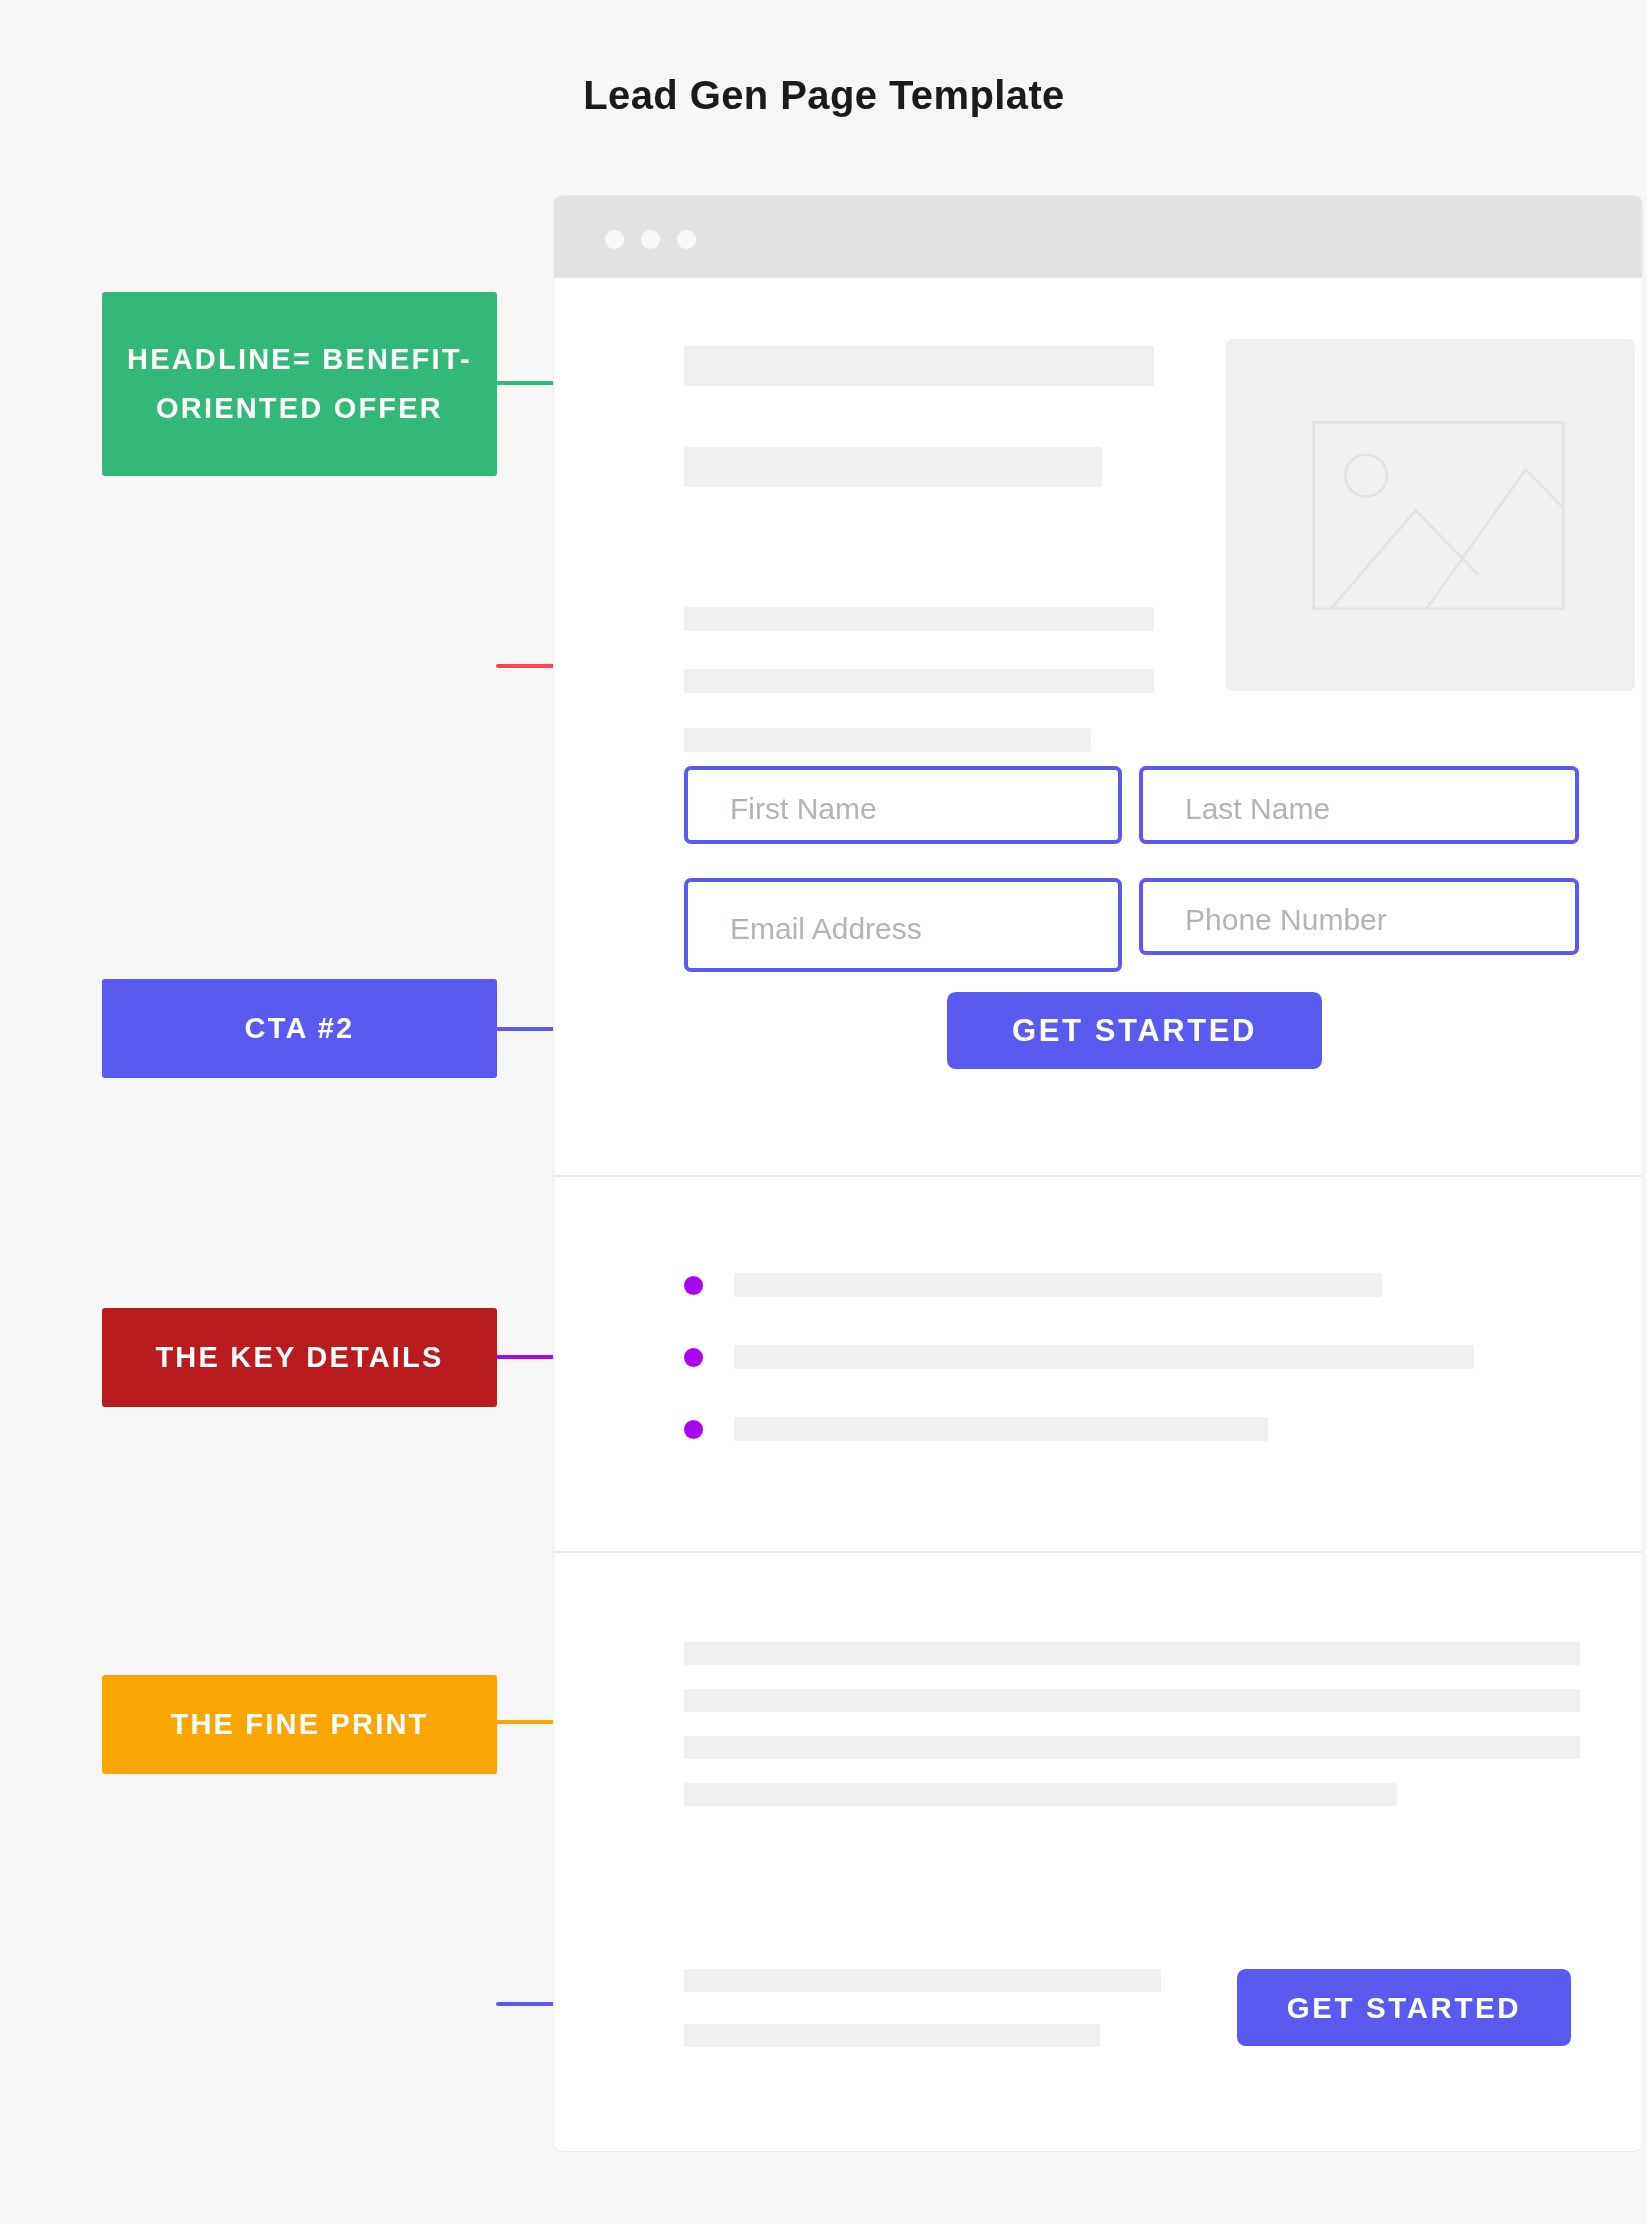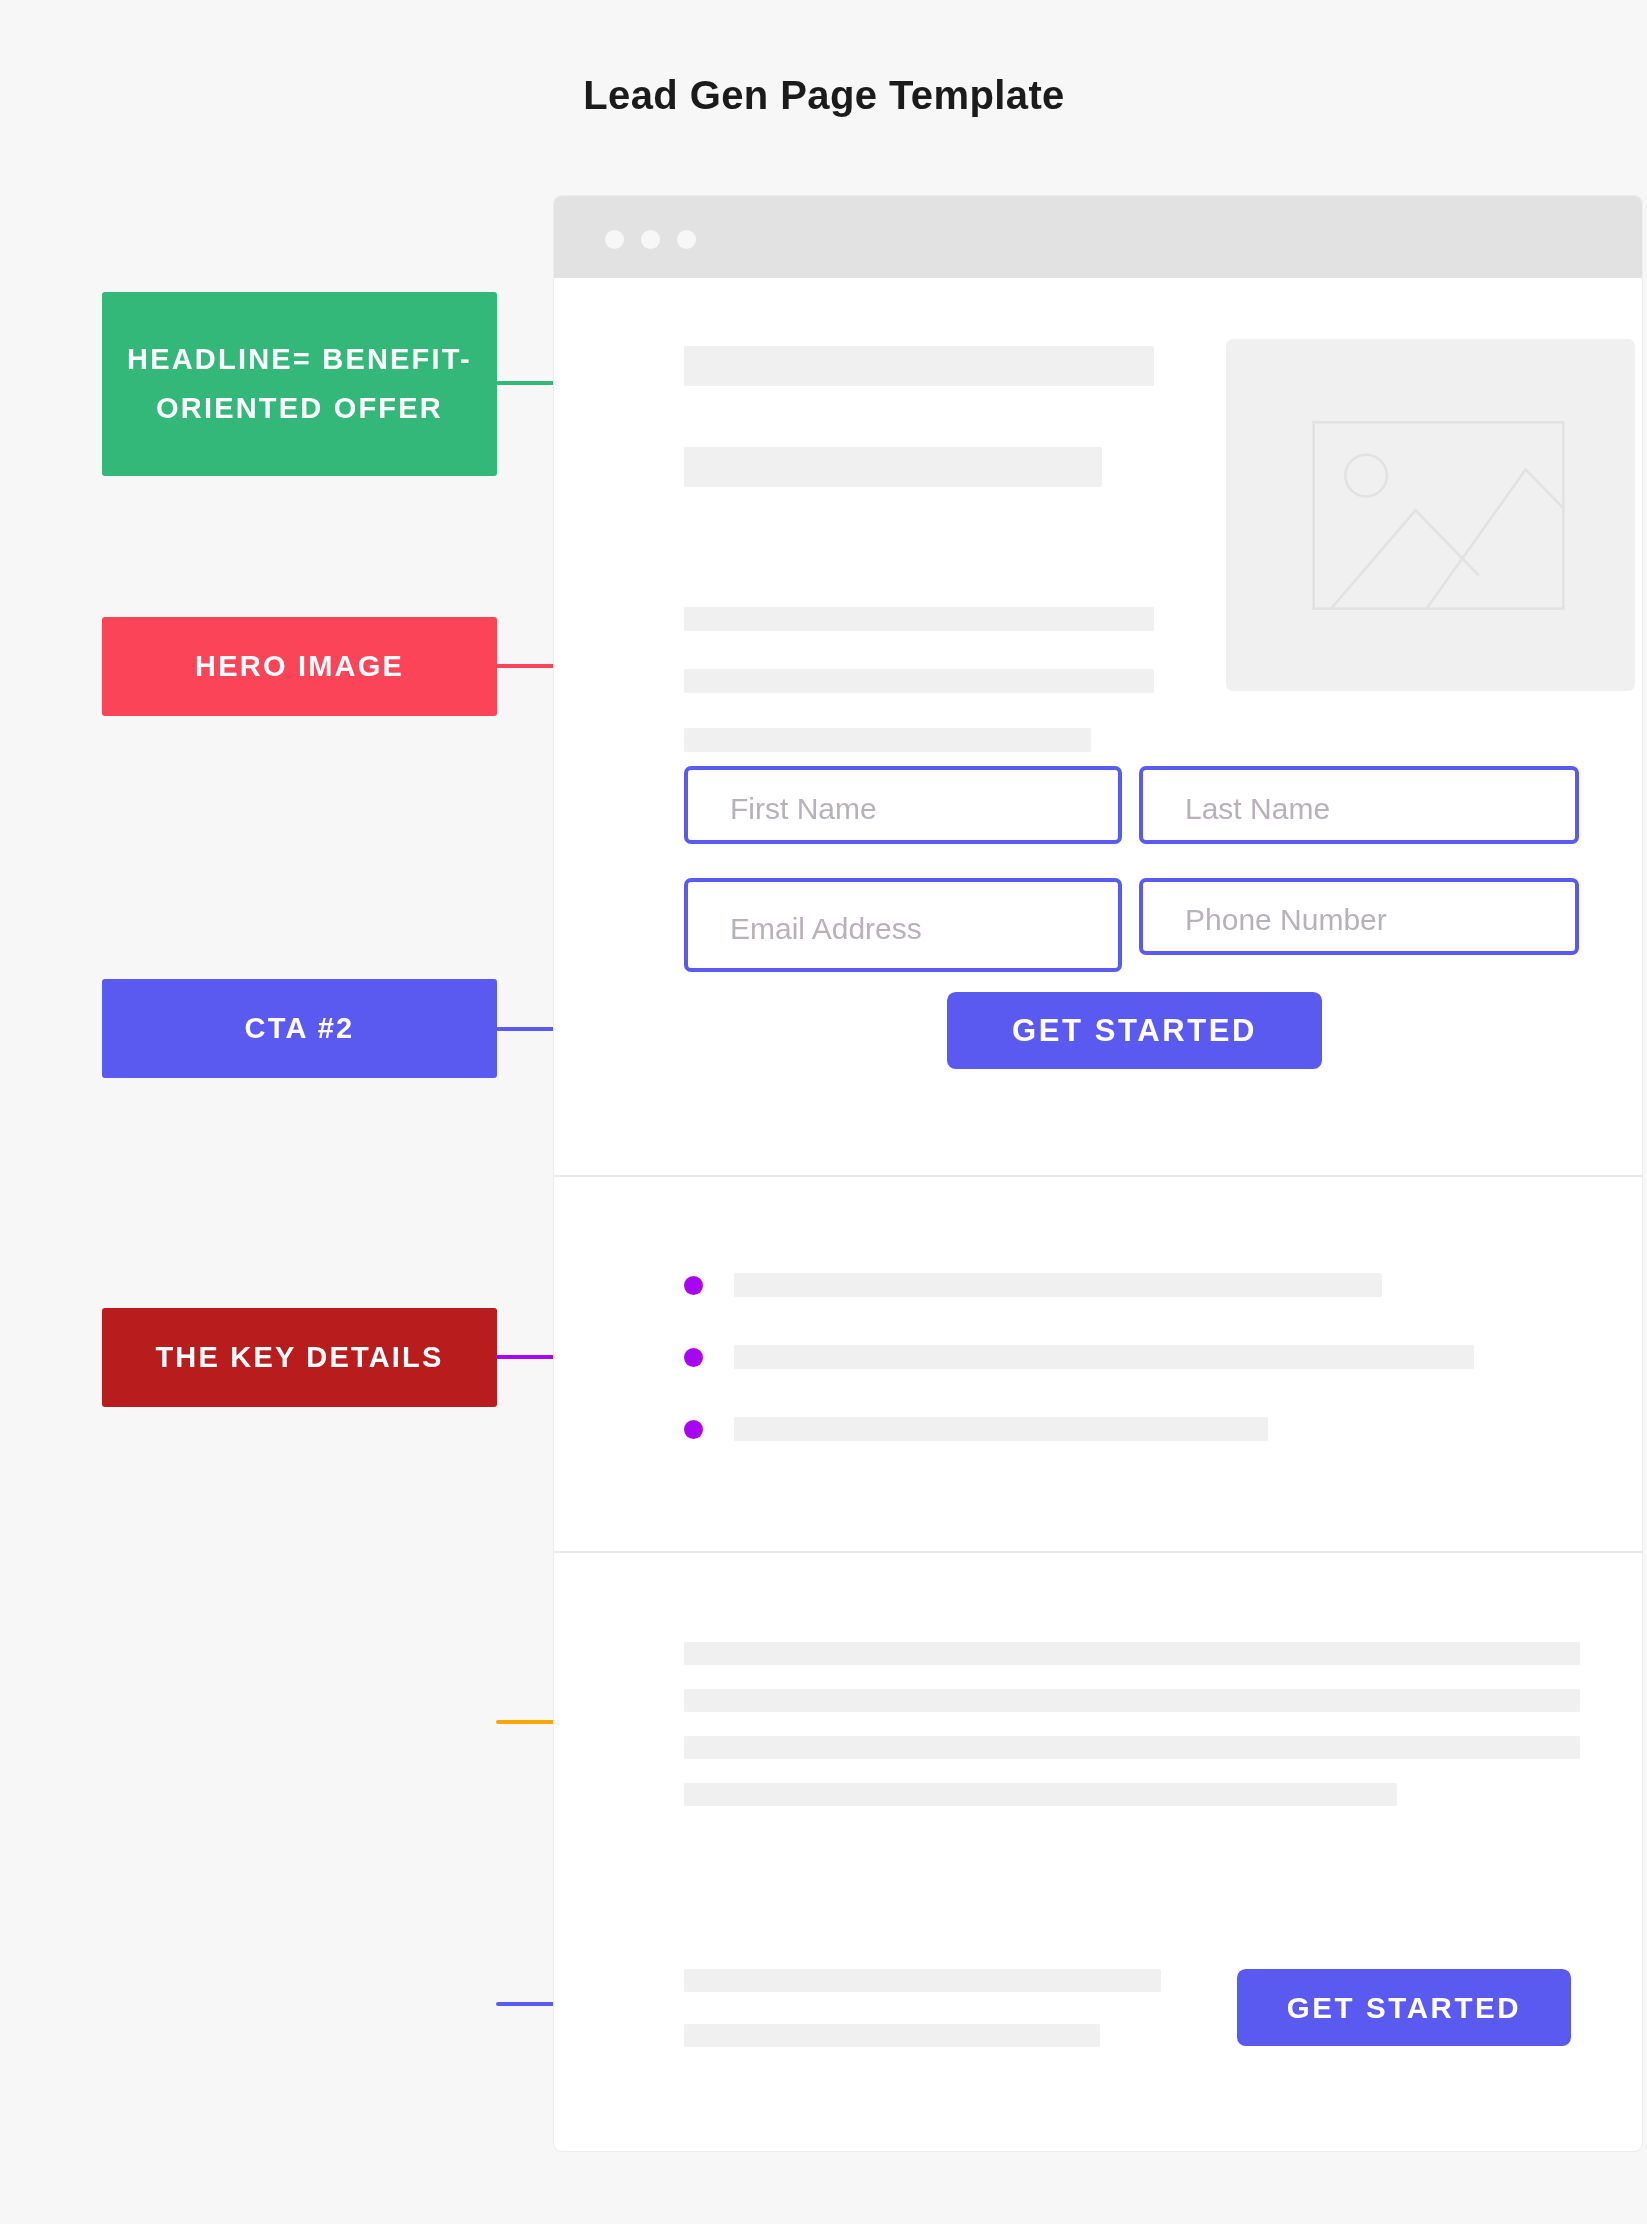--- a/index.html
+++ b/index.html
@@ -161,32 +161,32 @@
 <body>
 
 <div class="canvas">
 
   <h1 class="page-title">Lead Gen Page Template</h1>
 
   <div class="ann-label" style="top: 292px; height: 184px; background: rgb(52, 184, 122);">HEADLINE= BENEFIT-ORIENTED OFFER</div>
   <div class="ann-line" style="top: 381px; background: rgb(52, 184, 122);"></div>
   <div class="ann-dot" style="top: 369px; background: rgb(52, 184, 122);"></div>
 
-  <div class="ann-label" style="top: 617px; height: 99px; background: rgb(251, 68, 88);">HERO IMAGE</div>
   <div class="ann-line" style="top: 664px; background: rgb(251, 68, 88);"></div>
   <div class="ann-dot" style="top: 653px; background: rgb(251, 68, 88);"></div>
 
   <div class="ann-label" style="top: 979px; height: 99px; background: rgb(91, 90, 240);">CTA #2</div>
   <div class="ann-line" style="top: 1027px; background: rgb(91, 90, 240);"></div>
   <div class="ann-dot" style="top: 1015px; background: rgb(91, 90, 240);"></div>
 
   <div class="ann-label" style="top: 1308px; height: 99px; background: #b91c1c;">THE KEY DETAILS</div>
   <div class="ann-line" style="top: 1355px; background: rgb(168, 5, 243);"></div>
   <div class="ann-dot" style="top: 1343px; background: rgb(168, 5, 243);"></div>
 
+  <div class="ann-label" style="top: 1675px; height: 99px; background: rgb(249, 166, 2);">THE FINE PRINT</div>
   <div class="ann-line" style="top: 1720px; background: rgb(249, 166, 2);"></div>
   <div class="ann-dot" style="top: 1708px; background: rgb(249, 166, 2);"></div>
 
   <div class="ann-line" style="top: 2002px; background: rgb(91, 90, 240);"></div>
   <div class="ann-dot" style="top: 1990px; background: rgb(91, 90, 240);"></div>
 
   <div class="browser">
 
     <div class="titlebar" style="background: rgb(226, 226, 226);">
       <span class="dot" style="left: 51px; background: rgb(247, 247, 247);"></span>

